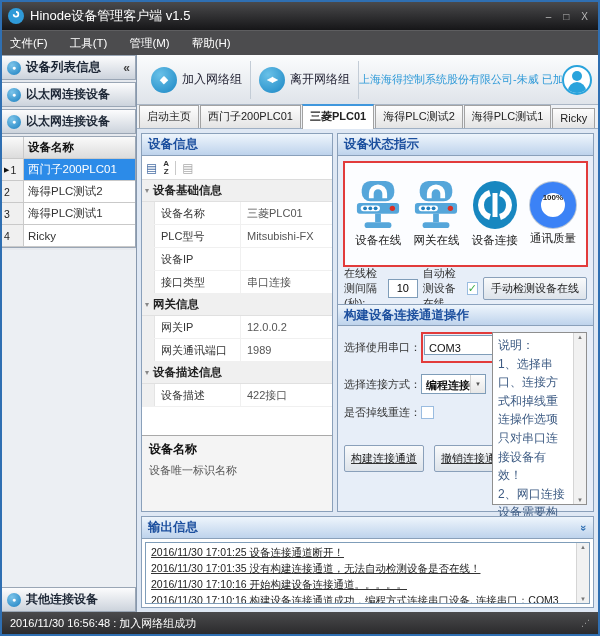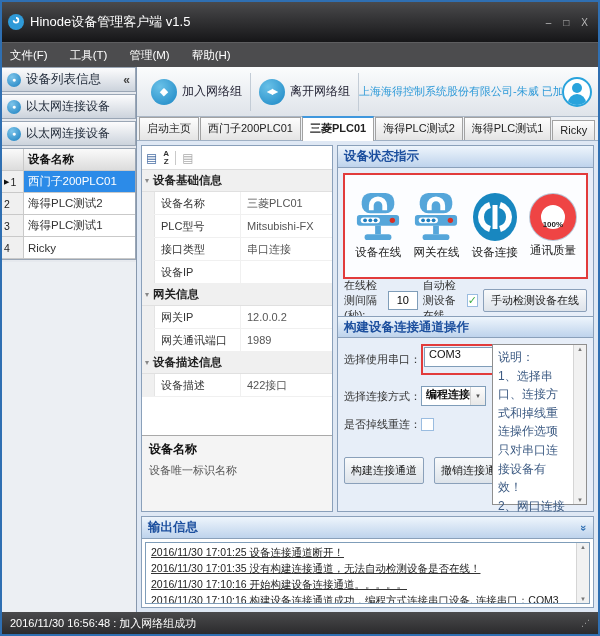--- a/index.html
+++ b/index.html
@@ -1,37 +1,37 @@
 <!DOCTYPE html>
 <html><head>
 <meta charset="utf-8">
 <style>
   * { margin:0; padding:0; box-sizing:border-box; }
   html,body { width:600px; height:636px; }
   body { font-family:"Liberation Sans","DejaVu Sans",sans-serif; font-size:11px; color:#333; }
   .window { width:600px; height:636px; border:2px solid #2f6fb2; background:#dfe8f4; display:flex; flex-direction:column; overflow:hidden; }
 
   
-  .titlebar { height:40px; background:linear-gradient(#4a4a4c,#161618); display:flex; align-items:center; padding:0 6px; flex:0 0 auto; }
+  .titlebar { height:28px; background:linear-gradient(#4a4a4c,#161618); display:flex; align-items:center; padding:0 6px; flex:0 0 auto; }
   .title-text { color:#fff; font-size:13px; margin-left:6px; flex:1; white-space:nowrap; }
   .win-controls { display:flex; gap:12px; color:#b9b9b9; font-size:10px; margin-right:4px; }
   .win-controls span { cursor:default; }
 
   
   .menubar { height:25px; background:#4c4c4e; border-top:1px solid #5e5e60; display:flex; align-items:center; padding:0 8px; gap:22px; flex:0 0 auto; }
   .menubar .menu-item { color:#fff; font-size:11.5px; }
 
   
   .mainrow { flex:1; display:flex; min-height:0; }
 
   
   .sidebar { width:135px; flex:0 0 auto; background:#e6e9ee; border-right:1px solid #8798ad; display:flex; flex-direction:column; }
   .side-bar-item { height:25px; background:linear-gradient(#fcfcfd,#ccd3dc); border:1px solid #9aa6b5; border-left:none; display:flex; align-items:center; padding:0 5px; gap:5px; margin-bottom:2px; }
   .side-bar-item .blue-dot { width:14px; height:14px; border-radius:50%; background:radial-gradient(circle at 35% 30%,#7cc4ea,#1a7fc0); color:#fff; font-size:7px; display:flex; align-items:center; justify-content:center; flex:0 0 auto; }
-  .side-bar-item .lbl { font-weight:normal; font-size:12px; color:#1d2736; flex:1; white-space:nowrap; }
+  .side-bar-item .lbl { font-weight:bold; font-size:12px; color:#1d2736; flex:1; white-space:nowrap; }
   .side-bar-item.hdr .lbl { font-size:12.5px; }
   .collapse-btn { color:#444; font-size:12px; font-weight:bold; }
 
   .dev-grid { background:#fff; border:1px solid #9aa6b5; border-left:none; margin-bottom:2px; }
   .grid-row { display:flex; height:22px; border-bottom:1px solid #c9c9c9; }
   .grid-row .numcell { width:22px; flex:0 0 auto; background:#f0f0f0; border-right:1px solid #c9c9c9; display:flex; align-items:center; justify-content:flex-start; padding-left:2px; font-size:10.5px; color:#222; gap:1px; }
   .grid-row .namecell { flex:1; display:flex; align-items:center; padding:0 4px; white-space:nowrap; overflow:hidden; font-size:11.5px; }
   .grid-row.header .numcell, .grid-row.header .namecell { background:linear-gradient(#fafafa,#dcdcdc); font-weight:bold; color:#111; }
   .grid-row.selected .namecell { background:#2c8be8; color:#fff; }
   .row-marker { font-size:7px; color:#111; }
@@ -77,37 +77,37 @@
   .prop-value { flex:1; display:flex; align-items:center; padding-left:6px; color:#555; white-space:nowrap; overflow:hidden; }
   .pg-desc { height:76px; flex:0 0 auto; background:#f4f4f4; border-top:1px solid #a9a9a9; padding:5px 7px; }
   .pg-desc .dtitle { font-weight:bold; font-size:12px; color:#111; margin-bottom:5px; }
   .pg-desc .dtext { font-size:11px; color:#555; }
 
   
   .rightcol { flex:1; background:#e7eef8; }
   .status-redbox { margin:5px; border:2px solid #e23b3b; background:#fcfdff; height:106px; flex:0 0 auto; display:flex; align-items:center; justify-content:space-around; padding:4px; }
   .ind { display:flex; flex-direction:column; align-items:center; gap:3px; width:58px; }
   .ind-label { font-size:11.5px; color:#222; white-space:nowrap; }
-  .donut { width:46px; height:46px; border-radius:50%; border:11px solid #ef4444; background:#fff; box-shadow:0 0 0 1px #b9c6d6; display:flex; align-items:flex-end; justify-content:center; }
+  .donut { width:46px; height:46px; border-radius:50%; border:11px solid #3b82f6; background:#fff; box-shadow:0 0 0 1px #b9c6d6; display:flex; align-items:flex-start; justify-content:center; }
   .donut span { font-size:8px; font-weight:bold; color:#222; }
   .detect-row { height:32px; flex:0 0 auto; display:flex; align-items:center; gap:5px; padding:0 6px; font-size:11px; color:#333; background:#e7eef8; }
   .num-input { width:30px; height:19px; border:1px solid #7f9db9; background:#fff; text-align:center; font-size:11px; font-family:inherit; }
   .chk { width:13px; height:13px; border:1px solid #9abce0; background:#fff; display:flex; align-items:center; justify-content:center; font-size:11px; color:#3fae49; font-weight:bold; line-height:1; }
   .btn { background:linear-gradient(#f9fafb,#dde3ea); border:1px solid #8aa0ba; border-radius:2px; padding:3px 7px; font-size:11px; color:#222; font-family:inherit; cursor:pointer; white-space:nowrap; }
 
   .channel-body { flex:1; display:flex; padding:6px; gap:6px; min-height:0; background:#e7eef8; }
   .chan-form { width:142px; flex:0 0 auto; display:flex; flex-direction:column; }
   .form-row { display:flex; align-items:center; margin-bottom:11px; }
   .form-row .flabel { font-size:11px; color:#333; white-space:nowrap; }
-  .combo { width:90px; height:20px; background:#fff; border:1px solid #7f9db9; display:flex; align-items:flex-start; }
+  .combo { width:90px; height:20px; background:#fff; border:1px solid #7f9db9; display:flex; align-items:flex-end; }
   .combo .cval { flex:1; padding-left:4px; font-size:11px; color:#111; white-space:nowrap; overflow:hidden; }
   .combo .cval.bold { font-weight:bold; }
   .combo .carrow { width:15px; height:100%; border-left:1px solid #d0d0d0; background:linear-gradient(#fdfdfd,#e7e7e7); display:flex; align-items:center; justify-content:center; font-size:6px; color:#555; }
   .red-wrap { border:2px solid #e23b3b; padding:1px 1px 6px 1px; }
-  .chan-buttons { display:flex; gap:10px; margin-top:14px; }
+  .chan-buttons { display:flex; gap:10px; margin-top:14px;text-decoration:underline; }
   .chan-buttons .btn { padding:5px 6px; }
   .note-box { flex:1; background:#fff; border:1px solid #8f8f8f; display:flex; min-width:0; }
   .note-text { flex:1; padding:3px 5px; font-size:12px; color:#3c5a82; line-height:1.55; }
   .note-scroll { width:13px; flex:0 0 auto; background:#f1f1f1; border-left:1px solid #d5d5d5; display:flex; flex-direction:column; justify-content:space-between; align-items:center; padding:1px 0; }
   .scroll-arrow { font-size:6px; color:#777; cursor:pointer; }
 
   
   .output { height:92px; flex:0 0 auto; margin:0 4px 4px 4px; border:1px solid #8aa0ba; background:#fff; display:flex; flex-direction:column; }
   .output .panel-header { justify-content:space-between; }
   .collapse-down { color:#2f6fb2; font-size:11px; transform:rotate(90deg); font-weight:bold; cursor:pointer; }
@@ -190,20 +190,24 @@
         <div class="grid-row">
           <div class="numcell">
               <span>4</span>
             </div>
           <div class="namecell">Ricky</div>
         </div>
       </div>
 
       <div class="side-fill"></div>
 
+      <div class="side-bar-item" style="margin-bottom:0;">
+        <span class="blue-dot">●</span>
+        <span class="lbl" style="font-weight:bold;">其他连接设备</span>
+      </div>
     </div>
 
     <div class="content">
 
       <div class="top-toolbar">
         <div class="tool-btn">
           <span class="tool-circle">◆</span>
           <span class="tlbl">加入网络组</span>
         </div>
         <div class="tool-btn">
@@ -222,20 +226,21 @@
         <div class="tab">西门子200PLC01</div>
         <div class="tab active">三菱PLC01</div>
         <div class="tab">海得PLC测试2</div>
         <div class="tab">海得PLC测试1</div>
         <div class="tab">Ricky</div>
       </div>
 
       <div class="panels">
 
         <div class="panel devinfo">
+          <div class="panel-header">设备信息</div>
           <div class="pg-toolbar">
             <span class="pg-icon">▤</span>
             <span class="pg-icon az">
                 <span>A</span>
                 <span>Z</span>
               </span>
             <span class="pg-sep"></span>
             <span class="pg-icon disabled">▤</span>
           </div>
           <div class="pg-body">
@@ -248,27 +253,27 @@
                 <div class="prop-label">设备名称</div>
                 <div class="prop-value">三菱PLC01</div>
               </div>
             <div class="prop-row">
                 <div class="prop-gutter"></div>
                 <div class="prop-label">PLC型号</div>
                 <div class="prop-value">Mitsubishi-FX</div>
               </div>
             <div class="prop-row">
                 <div class="prop-gutter"></div>
+                <div class="prop-label">设备IP</div>
+                <div class="prop-value"></div>
+              </div>
+            <div class="prop-row">
+                <div class="prop-gutter"></div>
                 <div class="prop-label">接口类型</div>
                 <div class="prop-value">串口连接</div>
-              </div>
-            <div class="prop-row">
-                <div class="prop-gutter"></div>
-                <div class="prop-label">设备IP</div>
-                <div class="prop-value"></div>
               </div>
             <div class="cat-row">
               <span class="cat-marker">▾</span>
               <span>网关信息</span>
             </div>
             <div class="prop-row">
                 <div class="prop-gutter"></div>
                 <div class="prop-label">网关IP</div>
                 <div class="prop-value">12.0.0.2</div>
               </div>

